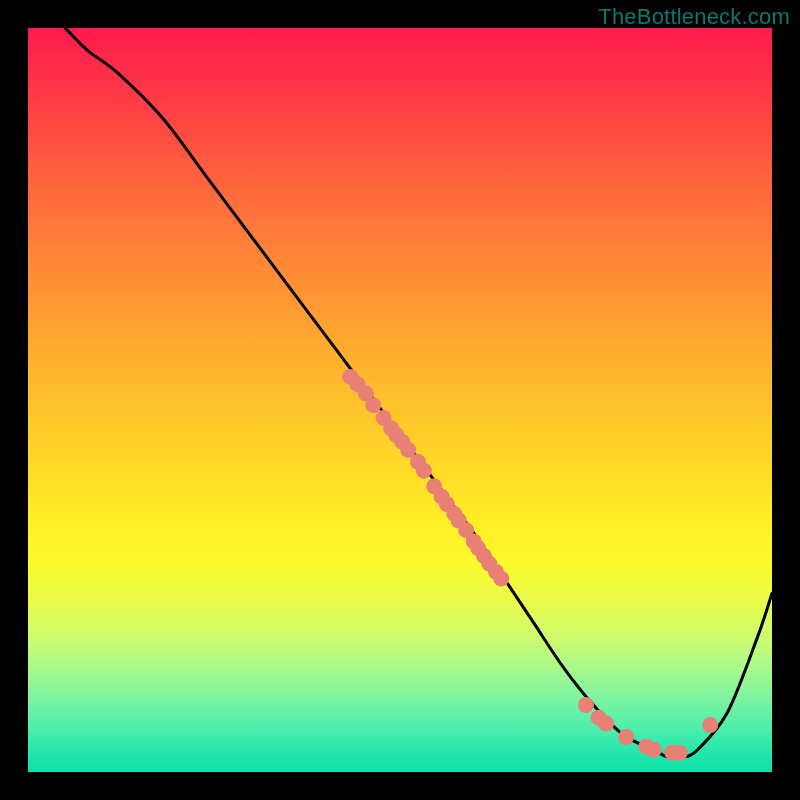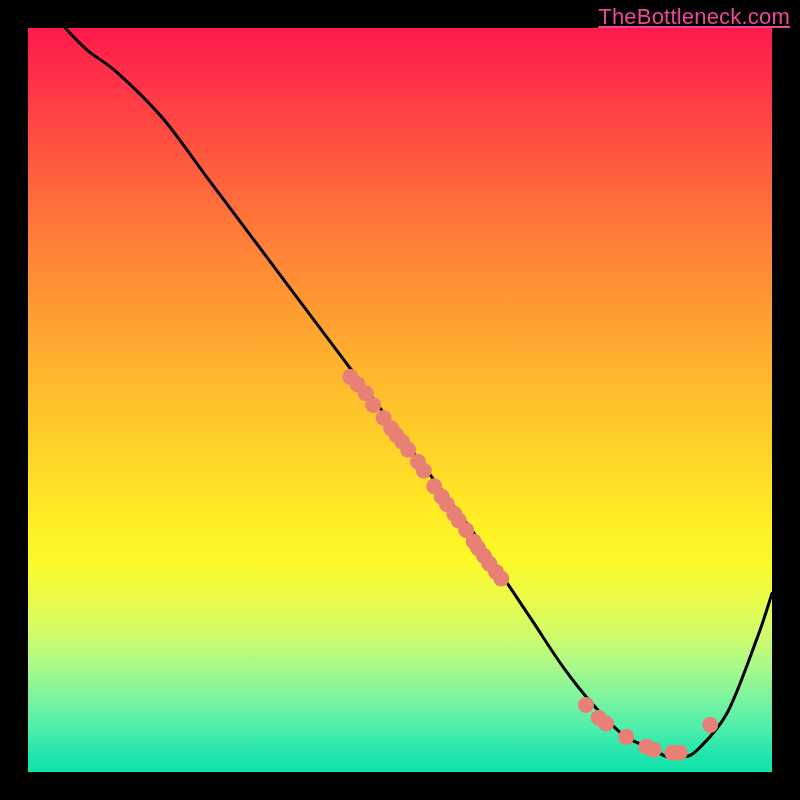--- a/index.html
+++ b/index.html
@@ -42,26 +42,25 @@
       #7df4a0 90%,
       #4feeac 94%,
       #1de5ac 98%,
       #0fe1a8 100%
     );
   }
   .watermark {
     position: absolute;
     top: 4px;
     right: 10px;
-    color: #ec4899;
+    color: #0f766e;
     font-size: 22px;
     font-weight: 500;
     letter-spacing: 0.2px;
     user-select: none;
-    text-decoration: underline;
   }
   svg.plot {
     position: absolute;
     left: 0;
     top: 0;
     width: 744px;
     height: 744px;
     overflow: visible;
   }
   .curve {

